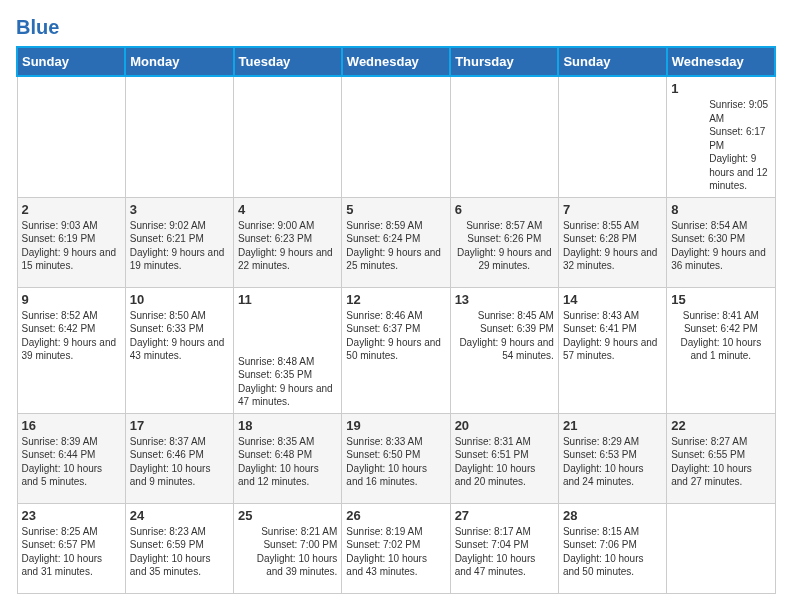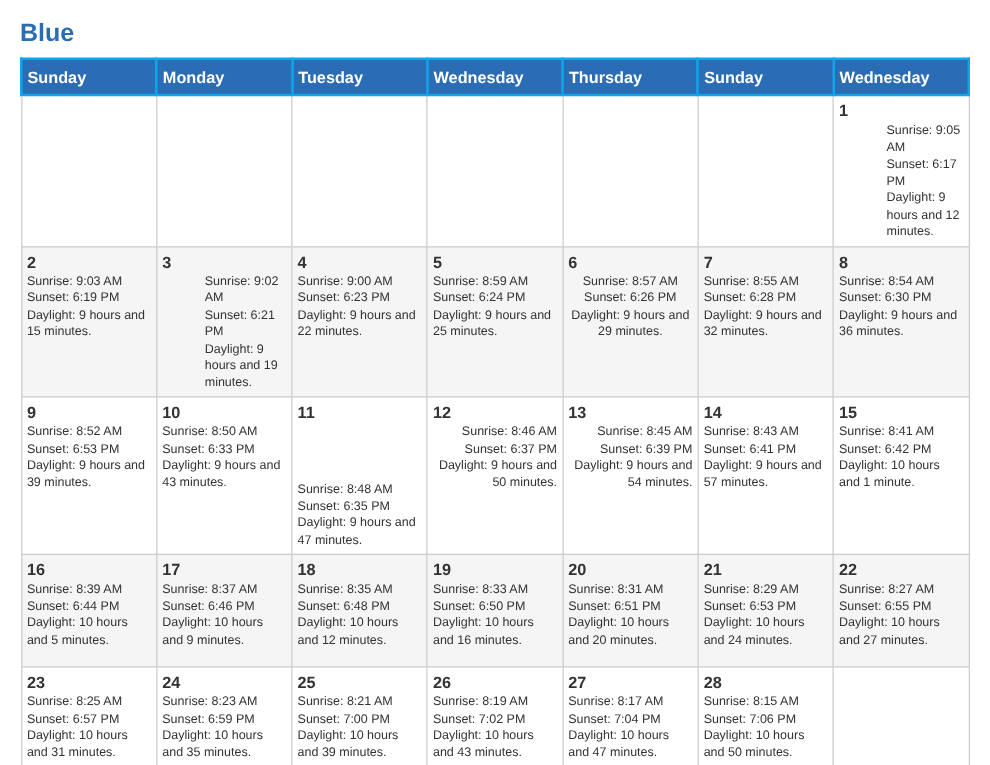--- a/index.html
+++ b/index.html
@@ -120,21 +120,21 @@
       </tr>
       <tr>
         <td>
           <span class="day-num">2</span>
           <div class="day-info" style="white-space: pre-line;">Sunrise: 9:03 AM
 Sunset: 6:19 PM
 Daylight: 9 hours and 15 minutes.</div>
         </td>
         <td>
           <span class="day-num">3</span>
-          <div class="day-info" style="white-space: pre-line; margin-left: 34px;">Sunrise: 9:02 AM
+          <div class="day-info" style="white-space: pre-line;">Sunrise: 9:02 AM
 Sunset: 6:21 PM
 Daylight: 9 hours and 19 minutes.</div>
         </td>
         <td>
           <span class="day-num">4</span>
           <div class="day-info" style="white-space: pre-line;">Sunrise: 9:00 AM
 Sunset: 6:23 PM
 Daylight: 9 hours and 22 minutes.</div>
         </td>
         <td>
@@ -159,56 +159,56 @@
           <span class="day-num">8</span>
           <div class="day-info" style="white-space: pre-line;">Sunrise: 8:54 AM
 Sunset: 6:30 PM
 Daylight: 9 hours and 36 minutes.</div>
         </td>
       </tr>
       <tr>
         <td>
           <span class="day-num">9</span>
           <div class="day-info" style="white-space: pre-line;">Sunrise: 8:52 AM
-Sunset: 6:53 PM
+Sunset: 6:42 PM
 Daylight: 9 hours and 39 minutes.</div>
         </td>
         <td>
           <span class="day-num">10</span>
           <div class="day-info" style="white-space: pre-line;">Sunrise: 8:50 AM
 Sunset: 6:33 PM
 Daylight: 9 hours and 43 minutes.</div>
         </td>
         <td>
           <span class="day-num">11</span>
           <div class="day-info" style="white-space: pre-line; margin-top: 48px;">Sunrise: 8:48 AM
 Sunset: 6:35 PM
 Daylight: 9 hours and 47 minutes.</div>
         </td>
         <td>
           <span class="day-num">12</span>
-          <div class="day-info" style="white-space: pre-line; text-align: right;">Sunrise: 8:46 AM
+          <div class="day-info" style="white-space: pre-line;">Sunrise: 8:46 AM
 Sunset: 6:37 PM
 Daylight: 9 hours and 50 minutes.</div>
         </td>
         <td>
           <span class="day-num">13</span>
           <div class="day-info" style="white-space: pre-line; text-align: right;">Sunrise: 8:45 AM
 Sunset: 6:39 PM
 Daylight: 9 hours and 54 minutes.</div>
         </td>
         <td>
           <span class="day-num">14</span>
           <div class="day-info" style="white-space: pre-line;">Sunrise: 8:43 AM
 Sunset: 6:41 PM
 Daylight: 9 hours and 57 minutes.</div>
         </td>
         <td>
           <span class="day-num">15</span>
-          <div class="day-info" style="white-space: pre-line;">Sunrise: 8:41 AM
+          <div class="day-info" style="white-space: pre-line; text-align: center;">Sunrise: 8:41 AM
 Sunset: 6:42 PM
 Daylight: 10 hours and 1 minute.</div>
         </td>
       </tr>
       <tr>
         <td>
           <span class="day-num">16</span>
           <div class="day-info" style="white-space: pre-line;">Sunrise: 8:39 AM
 Sunset: 6:44 PM
 Daylight: 10 hours and 5 minutes.</div>
@@ -258,21 +258,21 @@
 Daylight: 10 hours and 31 minutes.</div>
         </td>
         <td>
           <span class="day-num">24</span>
           <div class="day-info" style="white-space: pre-line;">Sunrise: 8:23 AM
 Sunset: 6:59 PM
 Daylight: 10 hours and 35 minutes.</div>
         </td>
         <td>
           <span class="day-num">25</span>
-          <div class="day-info" style="white-space: pre-line;">Sunrise: 8:21 AM
+          <div class="day-info" style="white-space: pre-line; text-align: right;">Sunrise: 8:21 AM
 Sunset: 7:00 PM
 Daylight: 10 hours and 39 minutes.</div>
         </td>
         <td>
           <span class="day-num">26</span>
           <div class="day-info" style="white-space: pre-line;">Sunrise: 8:19 AM
 Sunset: 7:02 PM
 Daylight: 10 hours and 43 minutes.</div>
         </td>
         <td>

